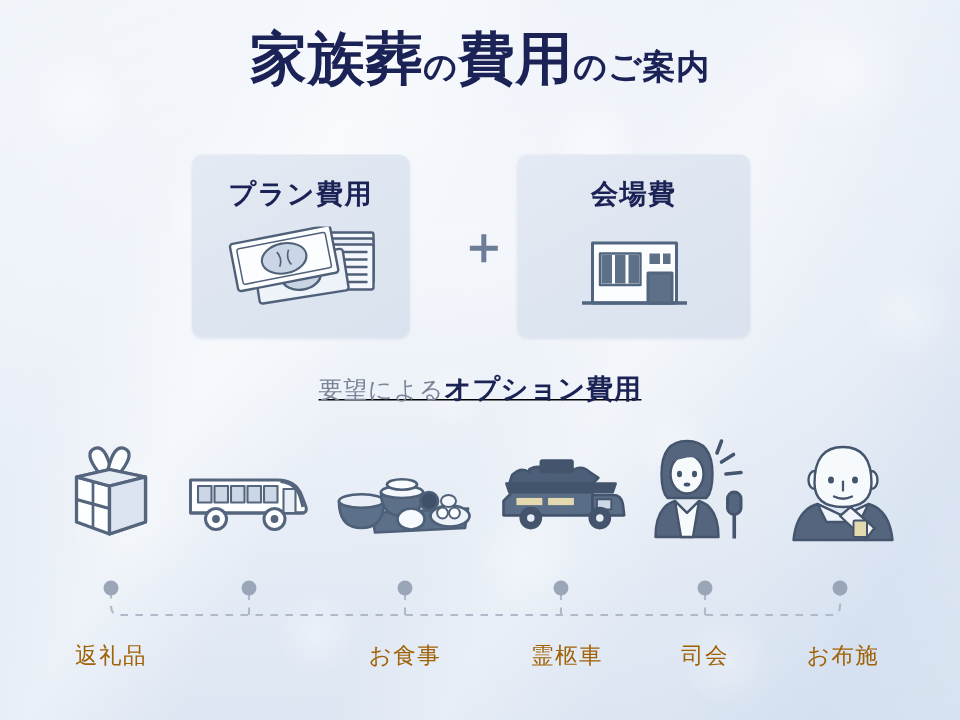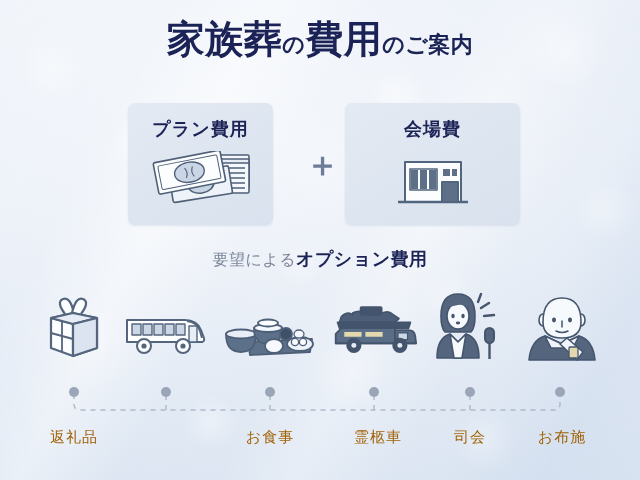--- a/index.html
+++ b/index.html
@@ -47,31 +47,31 @@
   .t-sm{font-size:22px;}
   .subtitle{position:absolute;left:0;right:0;top:64px;text-align:center;white-space:nowrap;}
   .s-strong{font-size:18px;font-weight:bold;color:#5e6a80;letter-spacing:.5px;}
   .s-light{font-size:15px;color:#8d97a8;letter-spacing:.5px;}
 
   
   .box{position:absolute;top:103px;height:122px;border-radius:7px;
     background:linear-gradient(150deg,#e4eaf3 0%,#dde5f0 55%,#d9e2ee 100%);
     box-shadow:0 1px 2px rgba(120,140,170,.18);}
   #box-plan{left:128px;width:145px;}
-  #box-venue{left:345px;width:155px;padding-left:20px;}
+  #box-venue{left:345px;width:155px;}
   .box-label{position:absolute;left:0;right:0;top:14px;text-align:center;
     font-size:18px;font-weight:bold;color:#1b2356;letter-spacing:1px;white-space:nowrap;}
   .box-icon{position:absolute;left:0;right:0;top:44px;display:flex;
     align-items:center;justify-content:center;height:70px;}
   .plus{position:absolute;left:300px;width:45px;top:103px;height:122px;
     display:flex;align-items:center;justify-content:center;
     font-size:34px;font-weight:bold;color:#6d7d99;line-height:1;}
 
   
-  .opt{position:absolute;left:0;right:0;top:247px;text-align:center;white-space:nowrap;}
+  .opt{position:absolute;left:0;right:0;top:247px;text-align:center;white-space:nowrap;text-decoration:underline;}
   .o-light{font-size:16px;color:#7c8598;letter-spacing:.5px;}
   .o-strong{font-size:18px;font-weight:bold;color:#1b2356;letter-spacing:.5px;}
 
   
   #icon-row{position:absolute;left:0;right:0;top:282px;height:80px;}
   .icon-cell{position:absolute;top:0;width:92px;height:80px;
     display:flex;align-items:flex-end;justify-content:center;}
   #connector{position:absolute;left:0;top:384px;width:640px;height:36px;}
   #label-row{position:absolute;left:0;right:0;top:428px;height:22px;}
   .lab-cell{position:absolute;top:0;width:92px;text-align:center;

